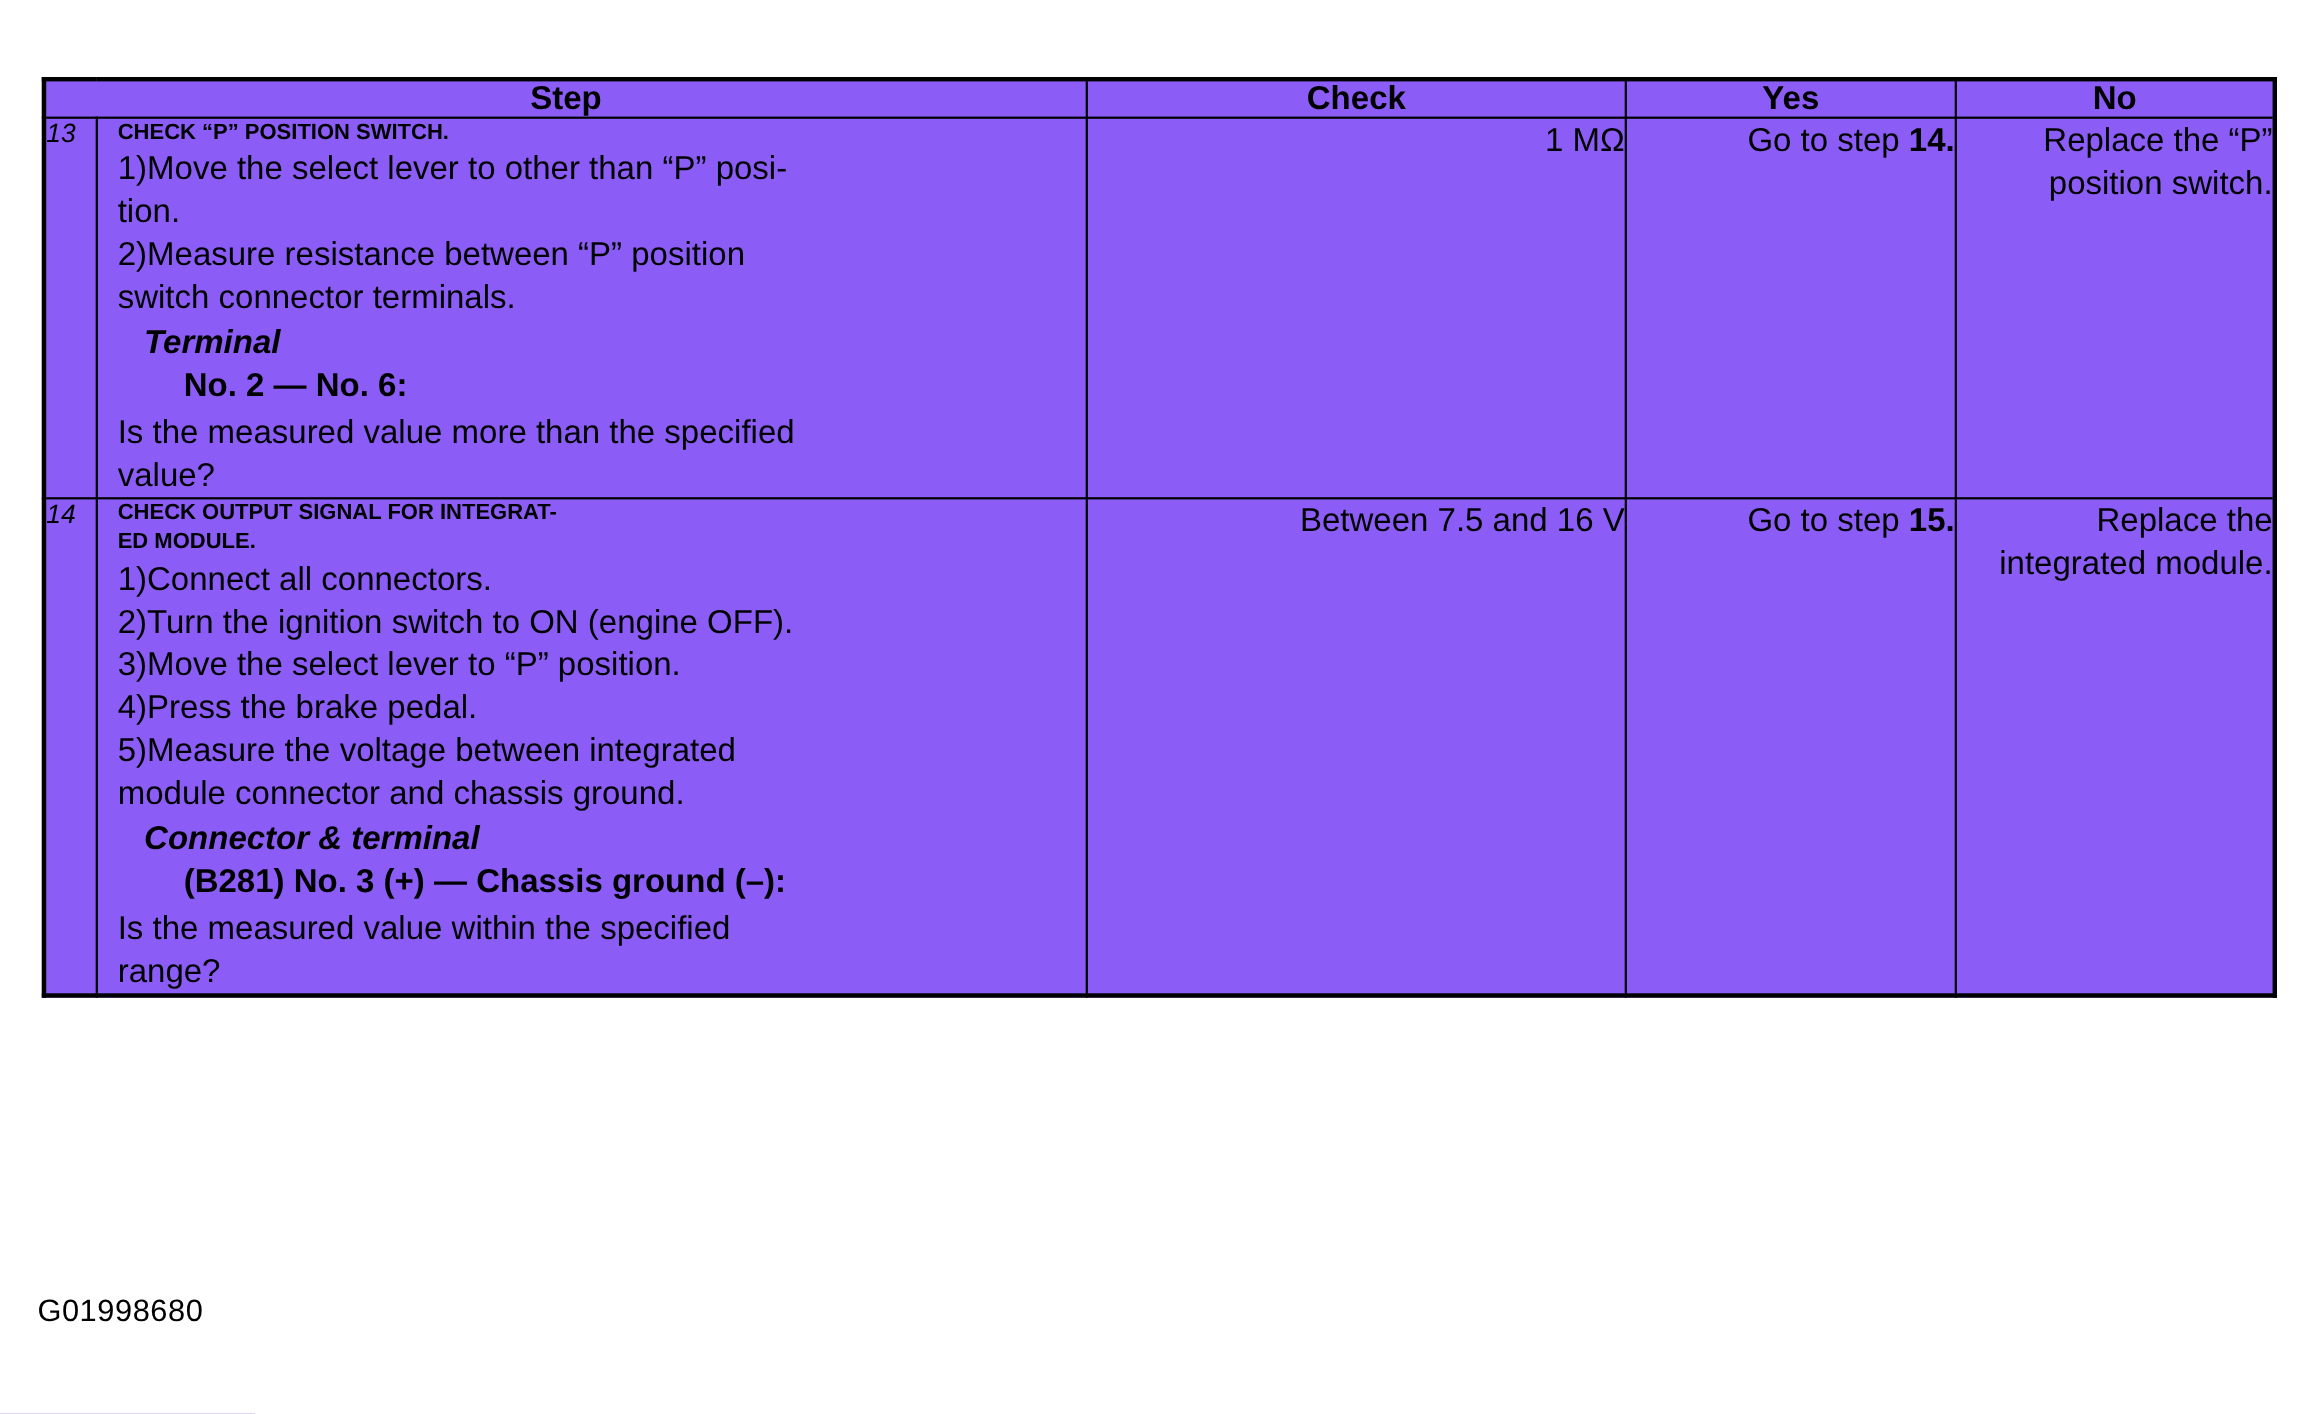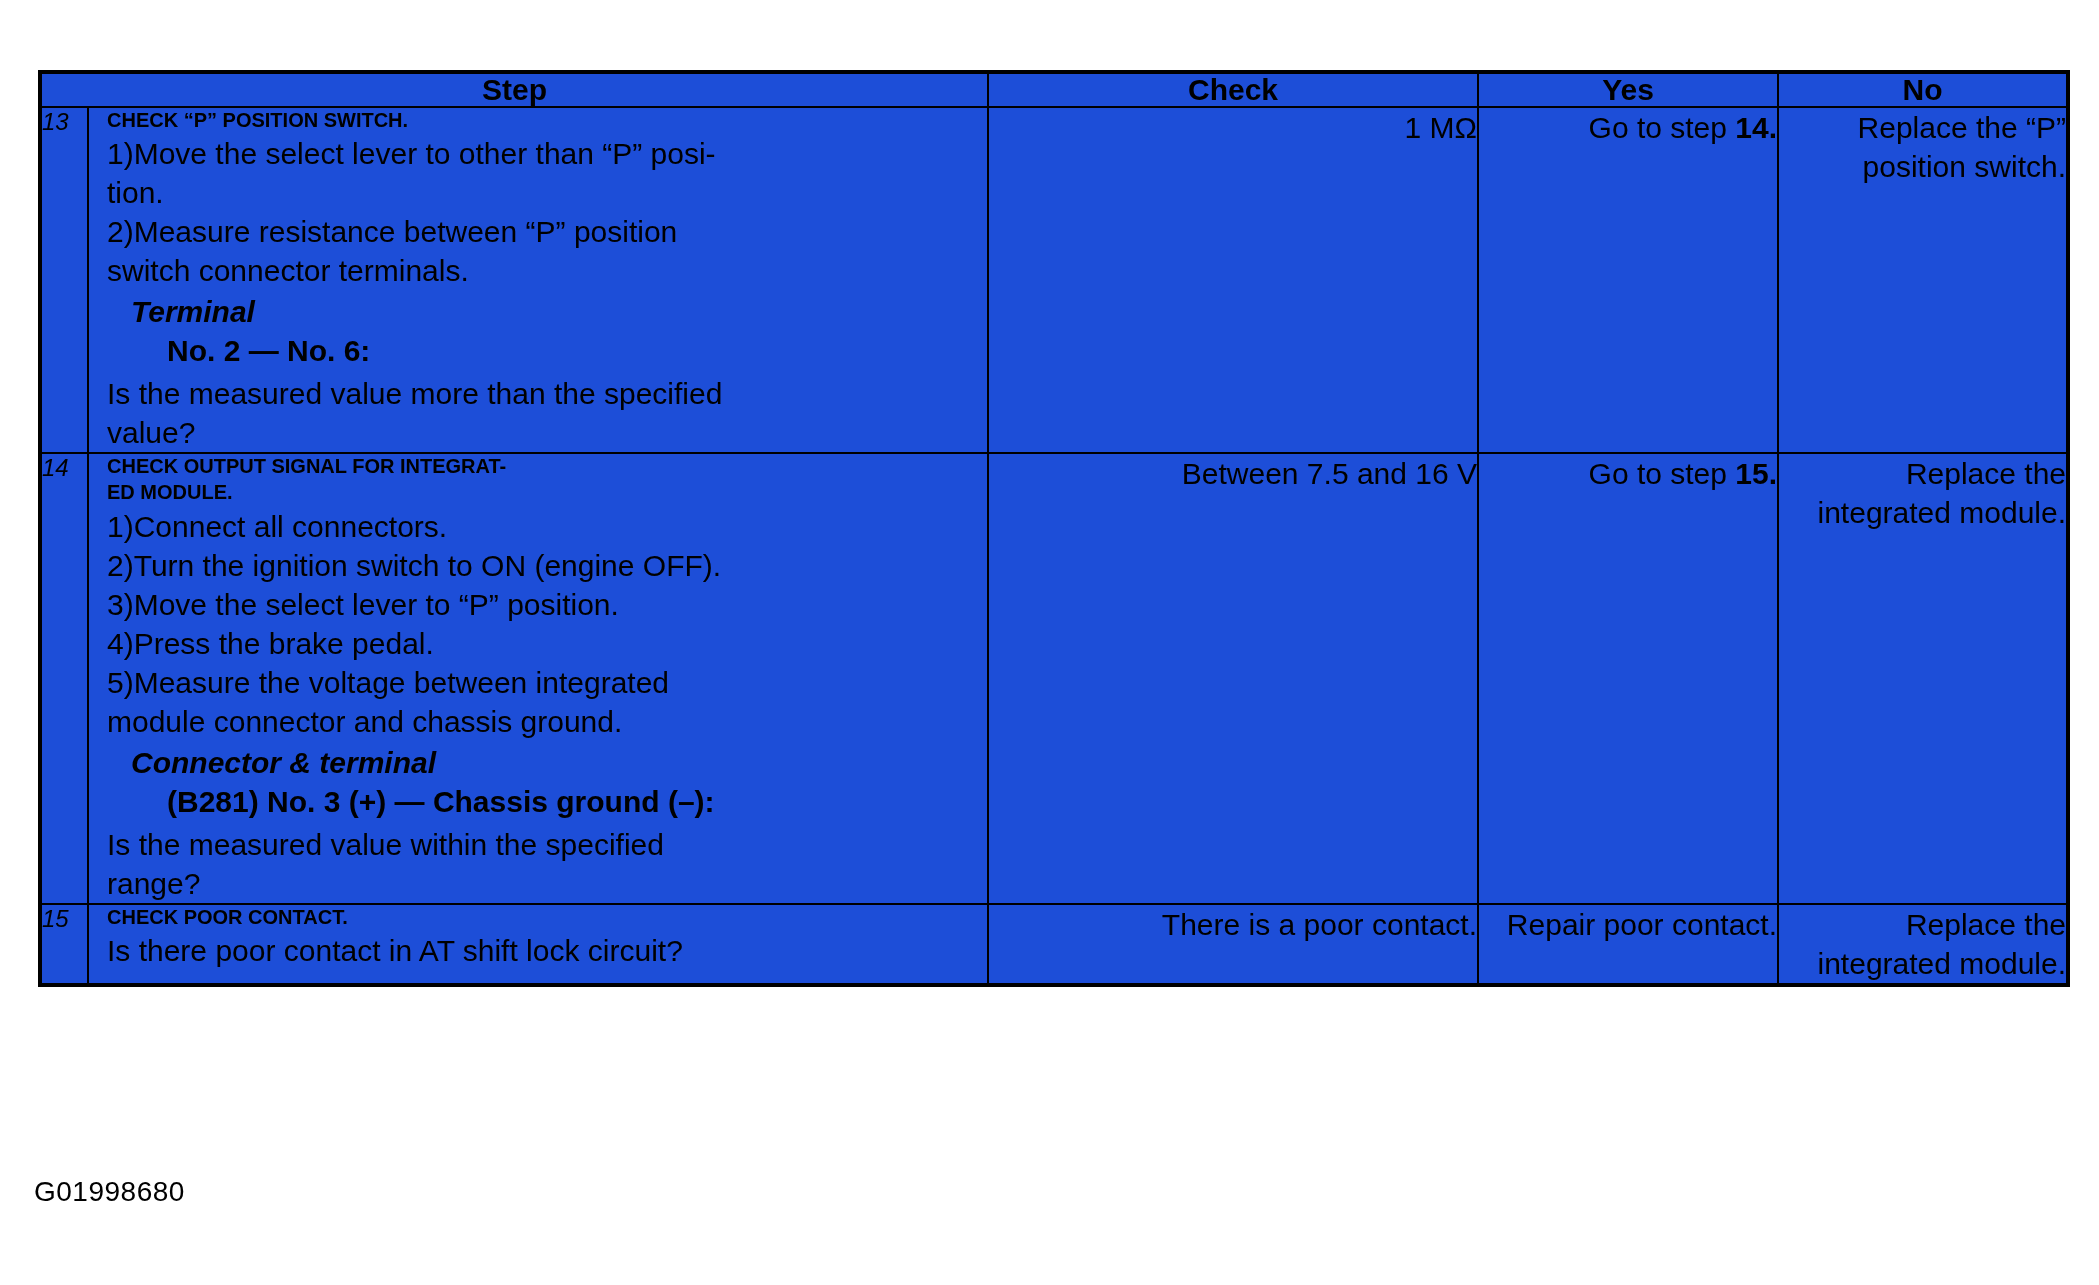--- a/index.html
+++ b/index.html
@@ -25,21 +25,21 @@
   .table-wrap {
     position: absolute;
     left: 38px;
     top: 70px;
     width: 2008px;
   }
   table.diag {
     border-collapse: collapse;
     width: 100%;
     table-layout: fixed;
-    background: #1d4ed8;
+    background: #8b5cf6;
   }
   table.diag td, table.diag th {
     border: 2px solid #000;
     vertical-align: top;
     padding: 0;
   }
   
   table.diag {
     border: 4px solid #000;
   }
@@ -172,30 +172,20 @@
             <div class="spec">Connector &amp; terminal</div>
             <div class="spec2">(B281) No. 3 (+) — Chassis ground (–):</div>
             <div class="listline body-indent q">Is the measured value within the specified</div>
             <div class="listline body-indent">range?</div>
           </td>
           <td class="checkcell">Between 7.5 and 16 V</td>
           <td class="yescell">Go to step <b>15.</b></td>
           <td class="nocell">Replace the integrated module.</td>
         </tr>
 
-        <tr>
-          <td class="numcell">15</td>
-          <td class="stepcell">
-            <div class="title indent-title">CHECK POOR CONTACT.</div>
-            <div class="listline body-indent">Is there poor contact in AT shift lock circuit?</div>
-          </td>
-          <td class="checkcell">There is a poor contact.</td>
-          <td class="yescell">Repair poor contact.</td>
-          <td class="nocell">Replace the integrated module.</td>
-        </tr>
 
       </tbody>
     </table>
   </div>
 
   <div class="footer-code">G01998680</div>
 
 </div>
 
 </body></html>

